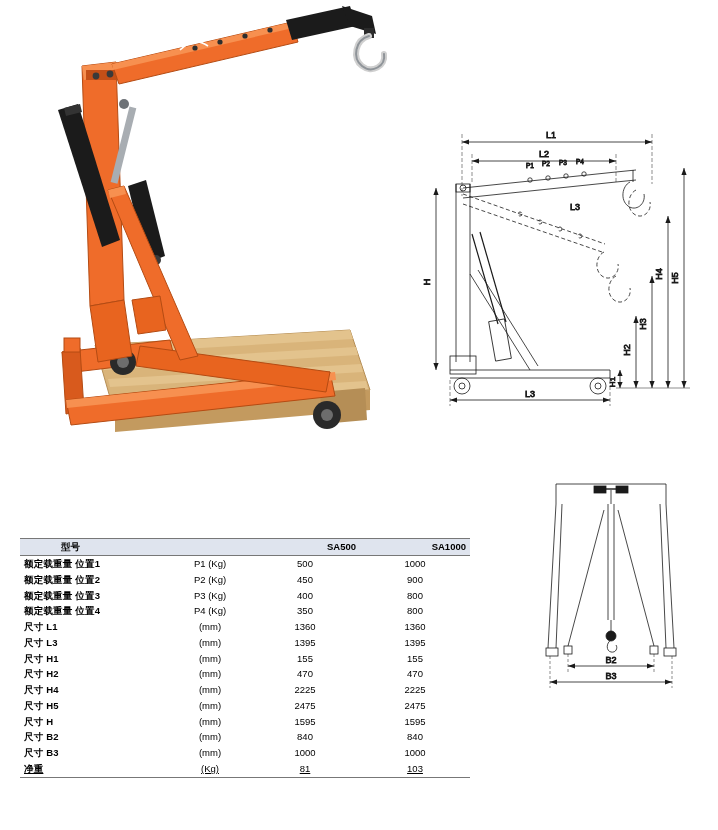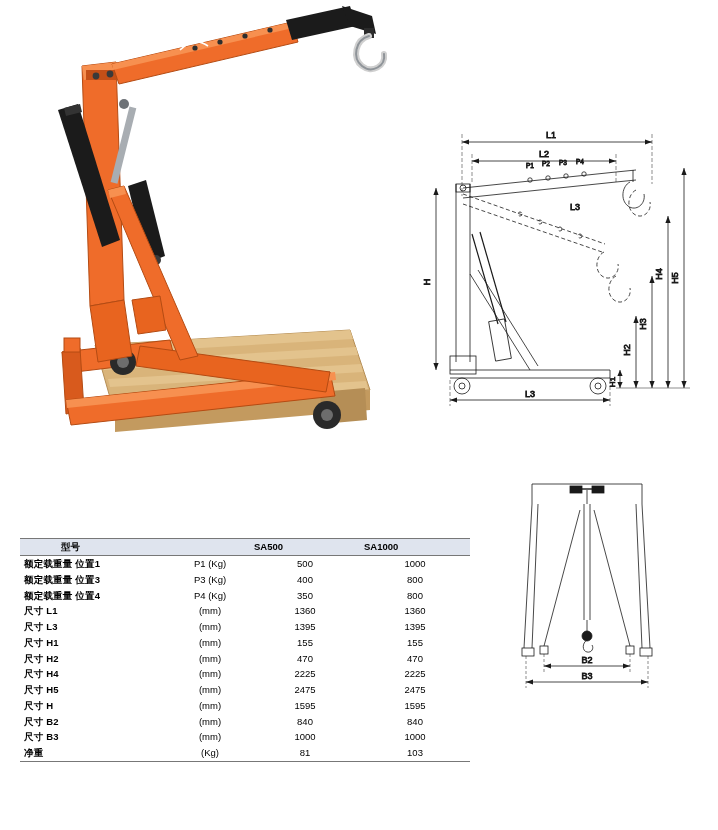--- a/index.html
+++ b/index.html
@@ -24,21 +24,21 @@
   }
 
   
   .drawing-side {
     position: absolute;
     left: 420px; top: 124px;
     width: 290px; height: 300px;
   }
   .drawing-front {
     position: absolute;
-    left: 492px; top: 470px;
+    left: 516px; top: 470px;
     width: 200px; height: 230px;
   }
 
   
   .spec-table {
     position: absolute;
     left: 20px; top: 538px;
     width: 450px;
     border-collapse: collapse;
     font-size: 9.5px;
@@ -47,32 +47,32 @@
   .spec-table th, .spec-table td {
     padding: 1px 4px;
     line-height: 1.45;
     white-space: nowrap;
   }
   .spec-table thead th {
     background: #dfe4ee;
     font-weight: bold;
     border-top: 1px solid #777;
     border-bottom: 1px solid #777;
-    text-align: left;
+    text-align: right;
     height: 17px;
   }
   .spec-table thead th.c-name { text-align: left; padding-left: 41px; }
   .spec-table tbody td.c-name {
     text-align: left;
     font-weight: bold;
     letter-spacing: 0.2px;
   }
   .spec-table tbody td.c-unit { text-align: center; }
   .spec-table tbody td.c-val  { text-align: center; }
-  .spec-table tbody tr:last-child td { border-bottom: 1px solid #777; }
+  .spec-table tbody tr:last-child td { border-bottom: 1px solid #777; text-decoration: underline; }
   .spec-table tbody td { border: none; }
 
   .col-name { width: 150px; }
   .col-unit { width: 80px; }
   .col-v1   { width: 110px; }
   .col-v2   { width: 110px; }
 
   svg { display: block; overflow: visible; }
   text { font-family: "Liberation Sans", sans-serif; }
 </style>
@@ -340,20 +340,26 @@
       </tr>
     </thead>
     <tbody>
         <tr>
           <td class="c-name">额定载重量 位置1</td>
           <td class="c-unit">P1 (Kg)</td>
           <td class="c-val">500</td>
           <td class="c-val">1000</td>
         </tr>
         <tr>
+          <td class="c-name">额定载重量 位置2</td>
+          <td class="c-unit">P2 (Kg)</td>
+          <td class="c-val">450</td>
+          <td class="c-val">900</td>
+        </tr>
+        <tr>
           <td class="c-name">额定载重量 位置3</td>
           <td class="c-unit">P3 (Kg)</td>
           <td class="c-val">400</td>
           <td class="c-val">800</td>
         </tr>
         <tr>
           <td class="c-name">额定载重量 位置4</td>
           <td class="c-unit">P4 (Kg)</td>
           <td class="c-val">350</td>
           <td class="c-val">800</td>

